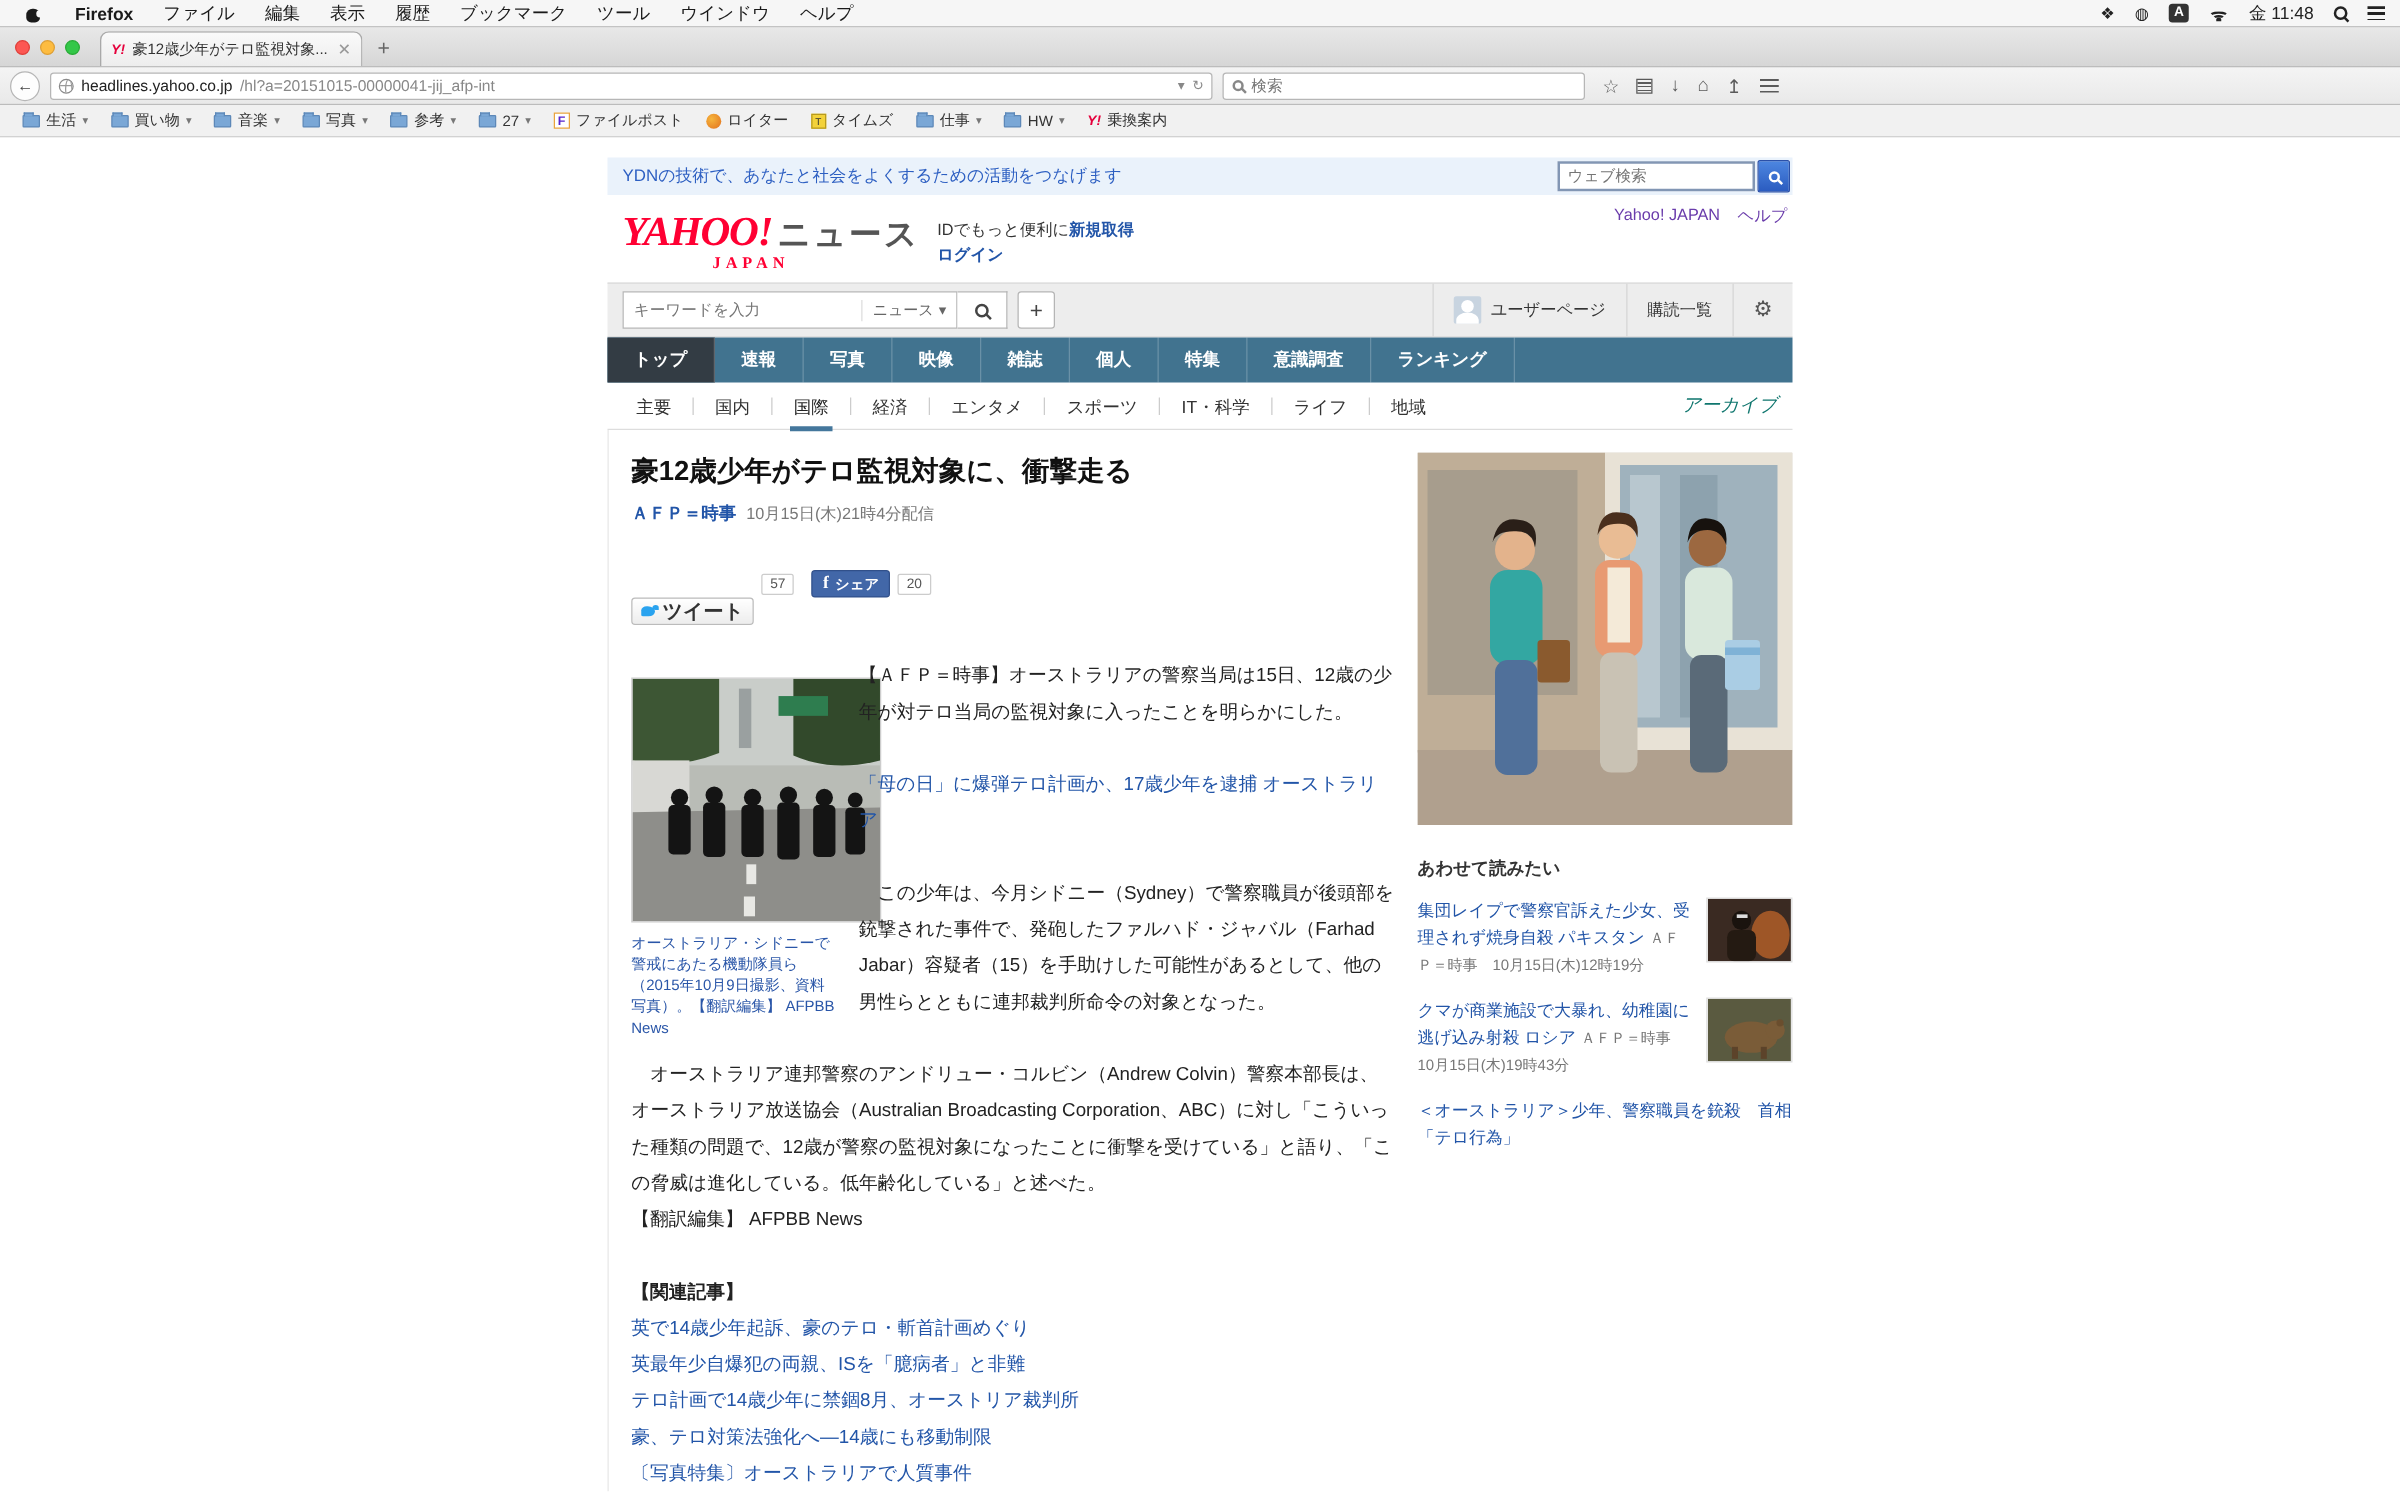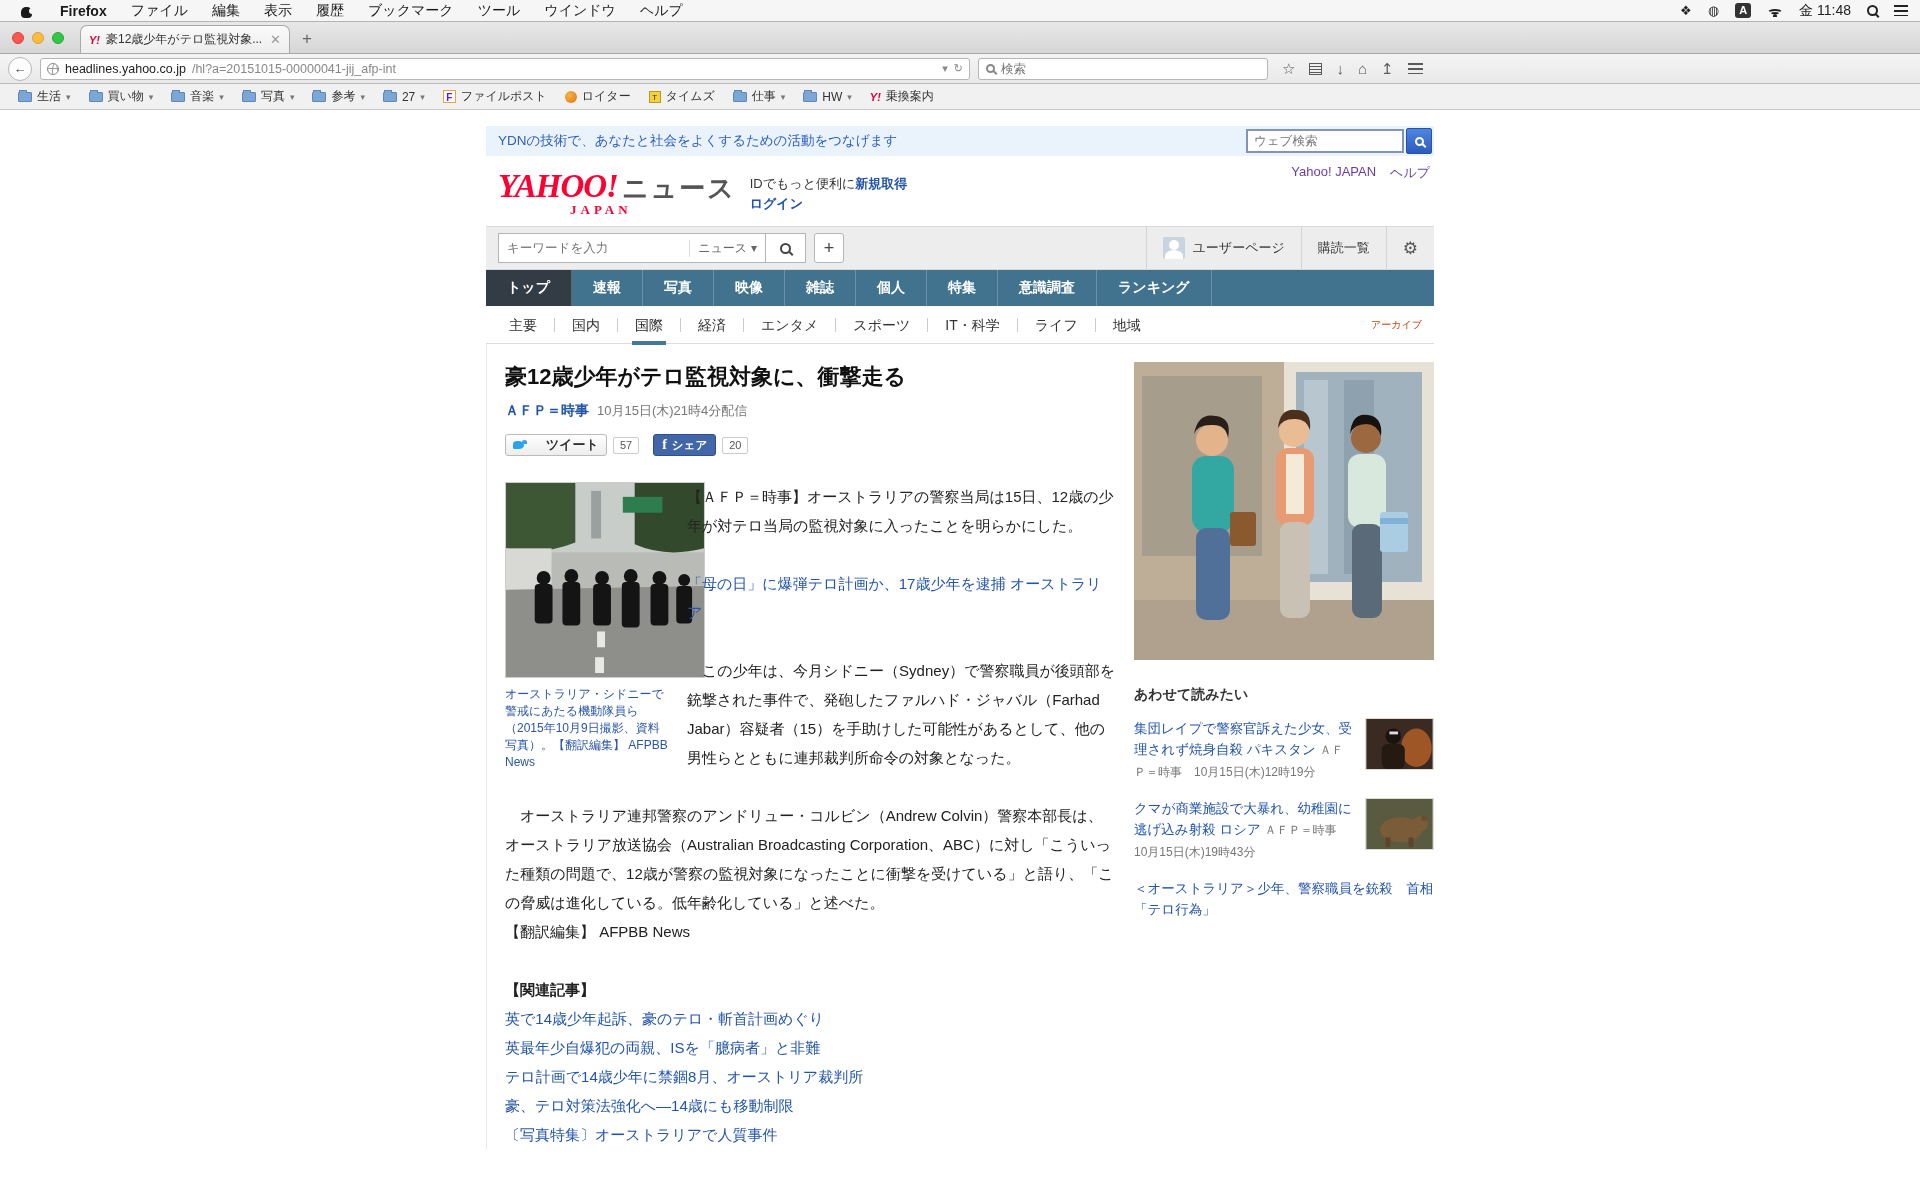--- a/index.html
+++ b/index.html
@@ -121,42 +121,42 @@
 
   .mainnav { height:36px; background:#41738f; display:flex; }
   .mn-item { padding:0 21px; color:#fff; font-size:14px; font-weight:bold; display:flex; align-items:center;
     border-right:1px solid rgba(255,255,255,0.22); }
   .mn-item.sel { background:#333c44; }
   .subnav { height:38px; display:flex; align-items:center; padding:0 6px; position:relative; border-bottom:1px solid #ddd; }
   .sn-item { padding:0 17px; font-size:14px; font-weight:normal; color:#333; border-left:1px solid #ccc; line-height:1; }
   .sn-item:first-child { border-left:none; }
   .sn-item.sel { position:relative; color:#222; }
   .sn-item.sel::after { content:""; position:absolute; left:14px; right:14px; bottom:-13px; height:4px; background:#44779c; }
-  .sn-arch { margin-left:auto; font-size:10px; color:#c2410c; padding-right:6px; }
+  .sn-arch { margin-left:auto; font-size:15px; color:#0f766e; padding-right:6px;font-style:italic; }
 
   .content-cols { display:flex; gap:18px; border-left:1px solid #e7e7e7; padding:0 0 0 18px; }
   .article { width:612px; }
   .art-title { font-size:22px; font-weight:bold; color:#111; margin:18px 0 10px; }
   .art-meta { font-size:13px; color:#777; display:flex; gap:8px; align-items:baseline; }
   .art-meta .src { color:#2255a8; font-size:14px; font-weight:bold; }
   .share-row { display:flex; gap:14px; margin-top:14px; align-items:center; }
   .sh-group { display:flex; align-items:center; }
   .btn-tweet { height:22px; background:linear-gradient(#fff,#ededed); border:1px solid #bbb; border-radius:3px;
-    display:flex; align-items:center; gap:20px; padding:0 7px; font-size:13px; color:#333; font-weight:bold; }
+    display:flex; align-items:center; gap:4px; padding:0 7px; font-size:16px; color:#333; font-weight:bold;margin-top:44px; }
   .bird { width:13px; height:10px; position:relative; }
   .bird::before { content:""; position:absolute; width:11px; height:8px; background:#2aa3ef; border-radius:60% 80% 70% 20%; left:0; top:1px; }
   .bird::after { content:""; position:absolute; width:5px; height:4px; background:#2aa3ef; border-radius:50% 50% 0 50%; right:-1px; top:0; }
   .btn-fb { height:22px; background:#4267a8; border:1px solid #31508a; border-radius:3px; color:#fff;
     display:flex; align-items:center; gap:5px; padding:0 8px; font-size:11.5px; font-weight:bold; }
   .fb-f { font-family:"Liberation Serif",serif; font-weight:bold; font-size:14px; }
   .count-box { height:17px; border:1px solid #ccc; background:#fff; border-radius:2px; font-size:11px; color:#555;
     display:flex; align-items:center; padding:0 6px; margin-left:6px; position:relative; }
 
   .art-body { margin-top:26px; font-size:15px; line-height:29px; color:#222; }
-  .art-fig { float:left; width:164px; margin:0 18px 6px 0; }
+  .art-fig { float:left; width:164px; margin:16px 18px 6px 0; }
   .art-fig svg { display:block; border:1px solid #ccc; }
   .fig-cap { font-size:12px; line-height:17px; color:#2a56a8; margin-top:8px; }
   .para { margin-bottom:29px; }
   .body-link { color:#2255a8; }
   .credit { margin-bottom:29px; }
   .rel-head { font-weight:bold; margin-top:29px; }
   .rel-link { display:block; color:#2255a8; text-decoration:none; font-size:15px; line-height:29px; }
 
   .sidebar { width:300px; }
   .ad-citi { margin-top:18px; width:300px; }

